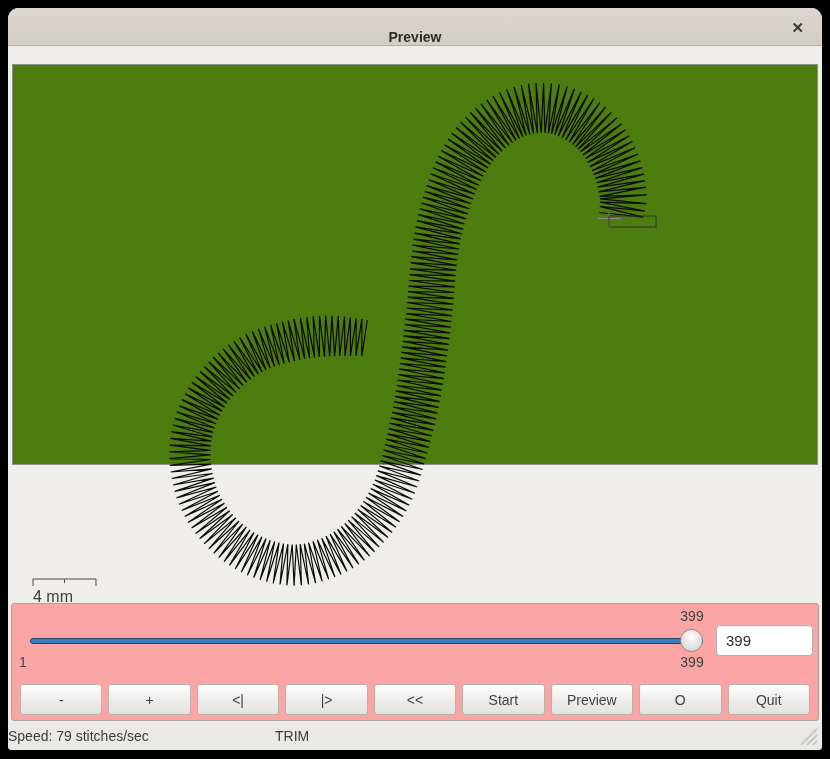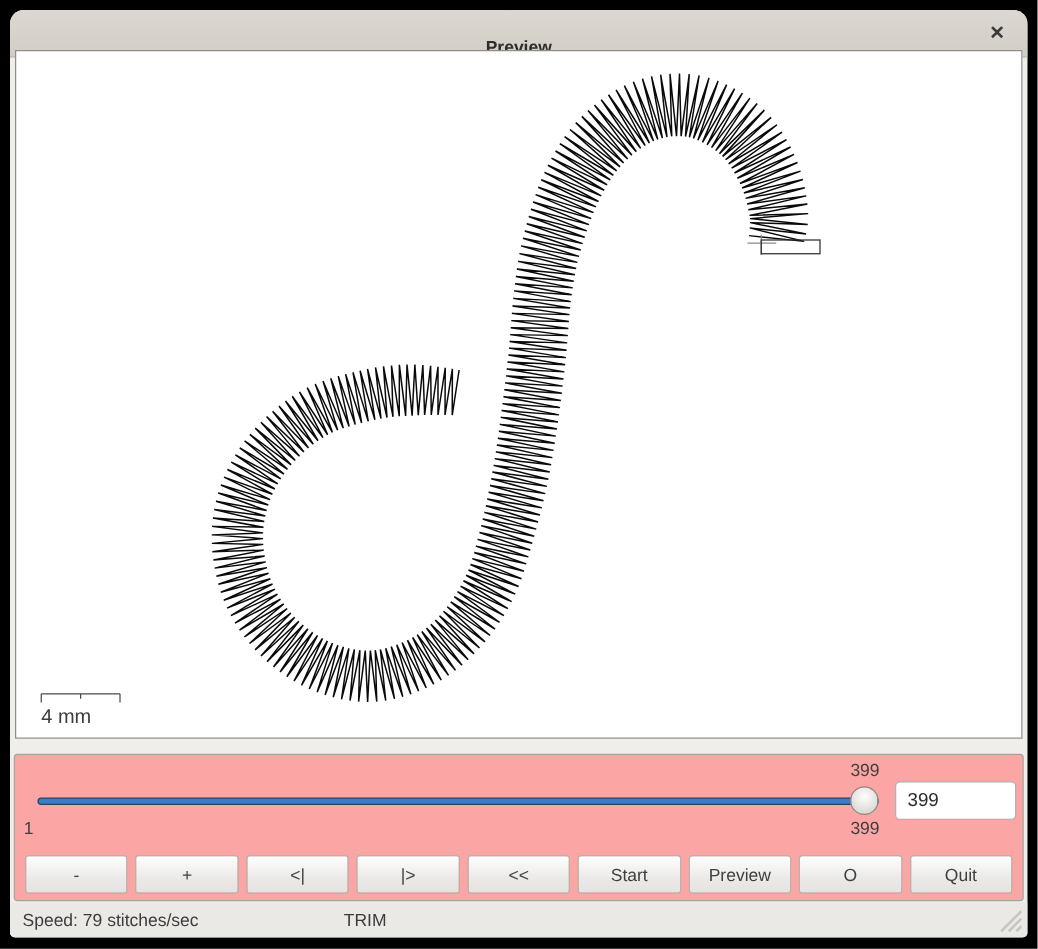--- a/index.html
+++ b/index.html
@@ -17,22 +17,22 @@
     background:linear-gradient(#dcd8d1, #d2cec6);
     border-bottom:1px solid #b5b0a7;
     display:flex; align-items:flex-end; justify-content:center;
   }
   .title { font-size:14px; font-weight:bold; color:#2d2d2d; }
   .close-btn {
     position:absolute; right:18px; top:50%; transform:translateY(-50%);
     font-size:15px; font-weight:bold; color:#3a3a3a; cursor:pointer; line-height:1;
   }
   .canvas {
-    position:absolute; left:4px; top:32px; width:806px; height:551px;
-    background:#ffffff; border:1px solid #8f8f8a;
+    position:absolute; left:4px; top:56px; width:806px; height:401px;
+    background:#4d7c0f; border:1px solid #8f8f8a;
   }
   .canvas svg { display:block; }
   .panel {
     position:absolute; left:3px; top:595px; width:808px; height:118px;
     background:#fca5a5; border:1px solid #a8a39b; border-radius:3px;
   }
   .slider-label {
     position:absolute; width:60px; text-align:center;
     font-size:14px; color:#3f3f3f;
   }
@@ -62,21 +62,21 @@
     background:linear-gradient(#fefefe, #ebeae8 60%, #e4e3e1);
     border:1px solid #b7b2aa; border-radius:3px;
     font-family:"Liberation Sans", sans-serif; font-size:14px; color:#3f3f3f;
     cursor:pointer; padding:0;
   }
   .statusbar {
     position:absolute; left:0; top:714px; width:814px; height:28px;
     background:#eae9e6; display:flex; align-items:center;
     font-size:14px; color:#3b3b3b;
   }
-  .speed-text { margin-left:10px; }
+  .speed-text { }
   .trim-text { position:absolute; left:267px; }
   .resize-grip { position:absolute; right:3px; bottom:3px; cursor:nwse-resize; }
 </style>
 </head>
 <body>
 
 <div class="window">
 
   <div class="titlebar">
     <span class="title">Preview</span>

